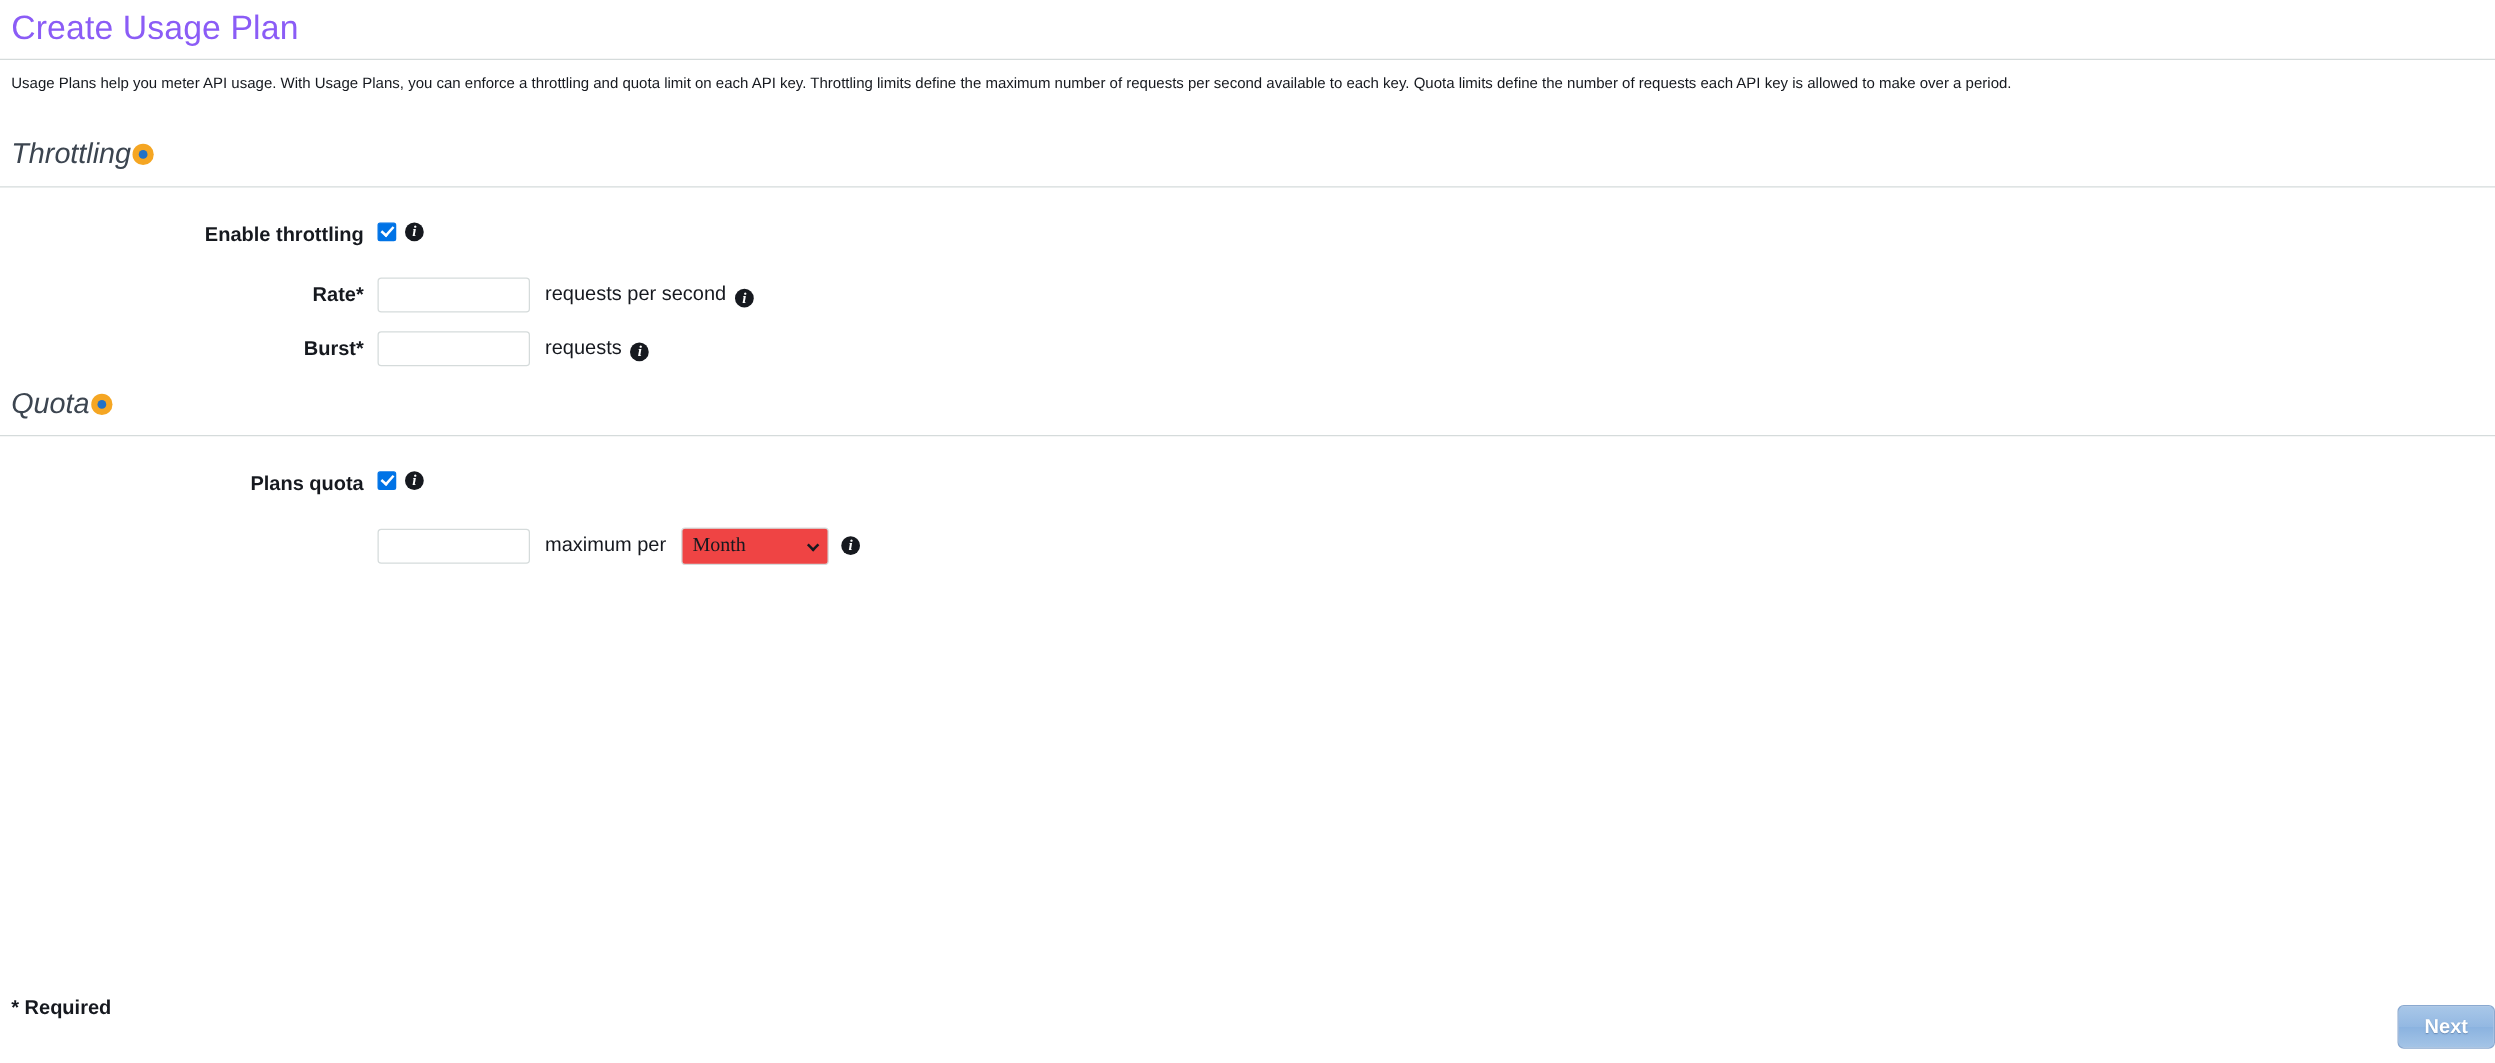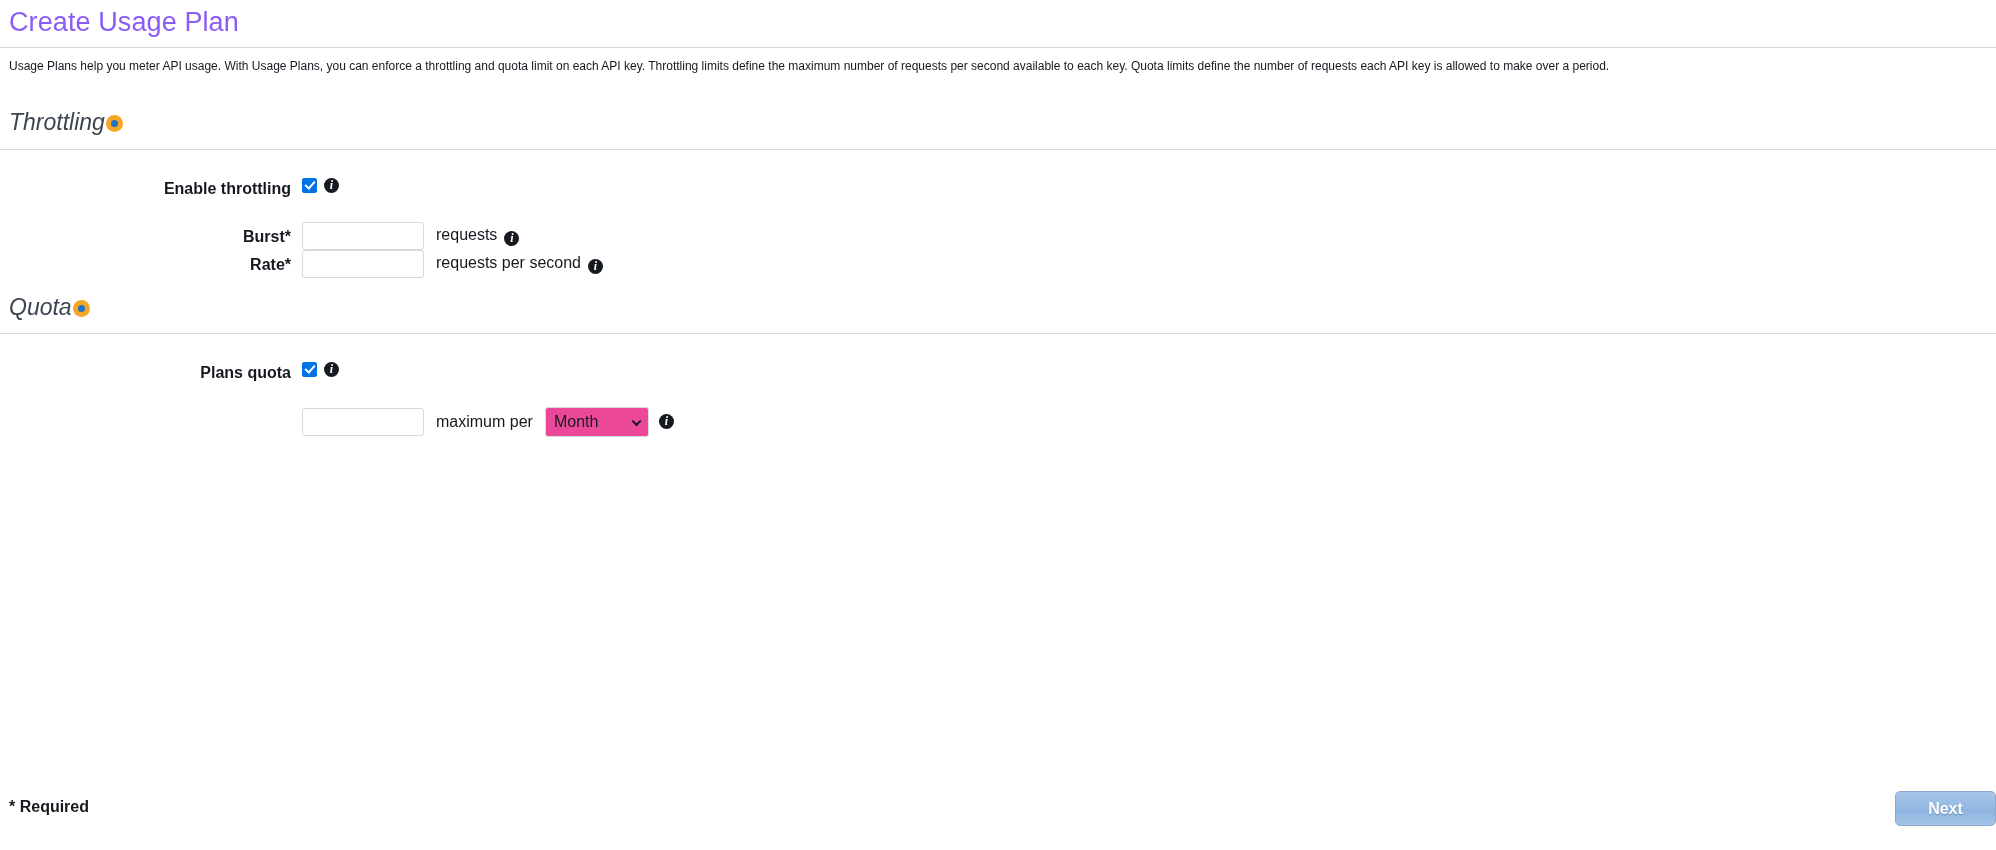--- a/index.html
+++ b/index.html
@@ -185,28 +185,28 @@
     width: 100%;
   }
 
   
   .select-wrap {
     position: relative;
     display: inline-block;
     margin-left: 12px;
   }
   select.period-select {
-    font-family: Liberation Sans, sans-serif;
+    font-family: Liberation Serif, serif;
     font-size: 16px;
     color: #16191f;
     border: 1px solid #d5dbdb;
     border-radius: 3px;
-    background: #ec4899;
+    background: #ef4444;
     height: 30px;
-    width: 104px;
+    width: 118px;
     padding: 2px 26px 2px 8px;
     appearance: none;
     -webkit-appearance: none;
     -moz-appearance: none;
     outline: none;
     cursor: pointer;
   }
   .select-chevron {
     position: absolute;
     right: 9px;
@@ -231,22 +231,22 @@
     position: absolute;
     left: 9px;
     top: 20px;
     font-size: 16px;
     font-weight: bold;
     color: #16191f;
   }
   .next-btn {
     position: absolute;
     right: 0px;
-    top: 13px;
-    width: 101px;
+    top: 26px;
+    width: 78px;
     height: 35px;
     border-radius: 5px;
     border: 1px solid #8aa9d0;
     background: linear-gradient(to bottom, #a8c7e8 0%, #93b8e2 50%, #8bb3e0 51%, #a4c4e6 100%);
     color: #ffffff;
     font-family: "Liberation Sans", sans-serif;
     font-size: 16px;
     font-weight: bold;
     text-shadow: 0 1px 1px rgba(70,100,140,0.55);
     cursor: pointer;
@@ -276,36 +276,36 @@
 <div class="form-area" style="padding-top:28px;">
 
   <div class="frow" style="margin-bottom:24px;">
     <div class="flabel" style="padding-top:1px;">Enable throttling</div>
     <div class="fcontrol">
       <span class="cbox"></span>
       <span class="info-icon">i</span>
     </div>
   </div>
 
+  <div class="frow" style="margin-bottom:15px;">
+    <div class="flabel" style="padding-top:5px;">Rate*</div>
+    <div class="fcontrol">
+      <input class="text-input input-num" type="text" style="">
+      <span class="suffix">
+        <span>requests per second</span><span class="info-icon">i</span>
+      </span>
+    </div>
+  </div>
+
   <div class="frow">
     <div class="flabel" style="padding-top:5px;">Burst*</div>
     <div class="fcontrol">
       <input class="text-input input-num" type="text" style="">
       <span class="suffix">
         <span>requests</span><span class="info-icon">i</span>
-      </span>
-    </div>
-  </div>
-
-  <div class="frow" style="margin-bottom:15px;">
-    <div class="flabel" style="padding-top:5px;">Rate*</div>
-    <div class="fcontrol">
-      <input class="text-input input-num" type="text" style="">
-      <span class="suffix">
-        <span>requests per second</span><span class="info-icon">i</span>
       </span>
     </div>
   </div>
 
 </div>
 
 <div class="section-head" style="margin-top:16px;">
   <span>Quota</span>
   <span class="status-dot"></span>
 </div>

